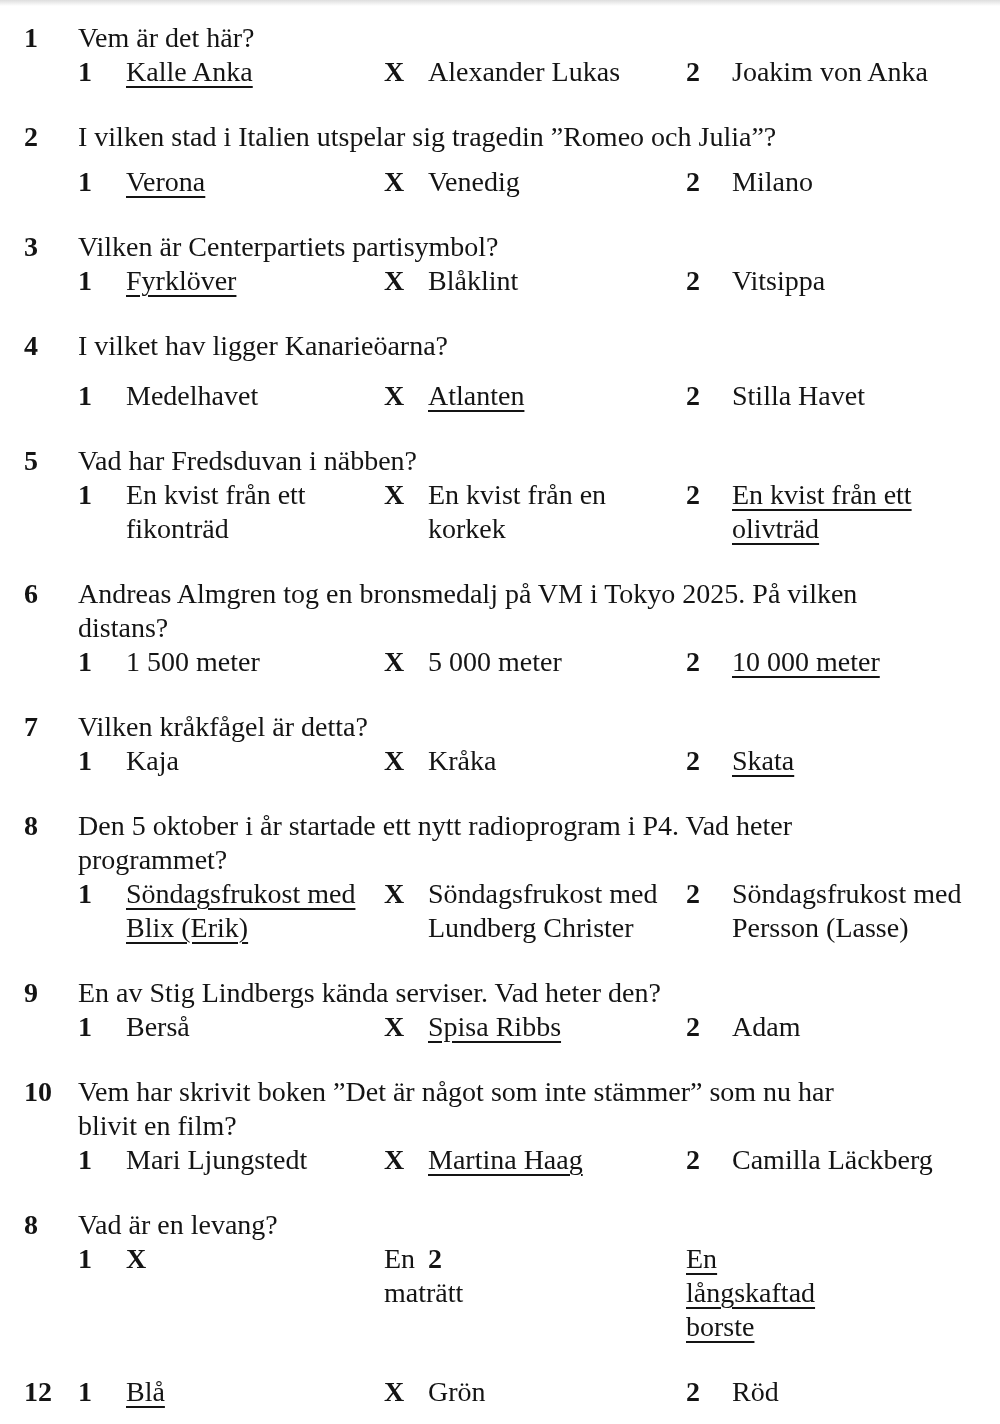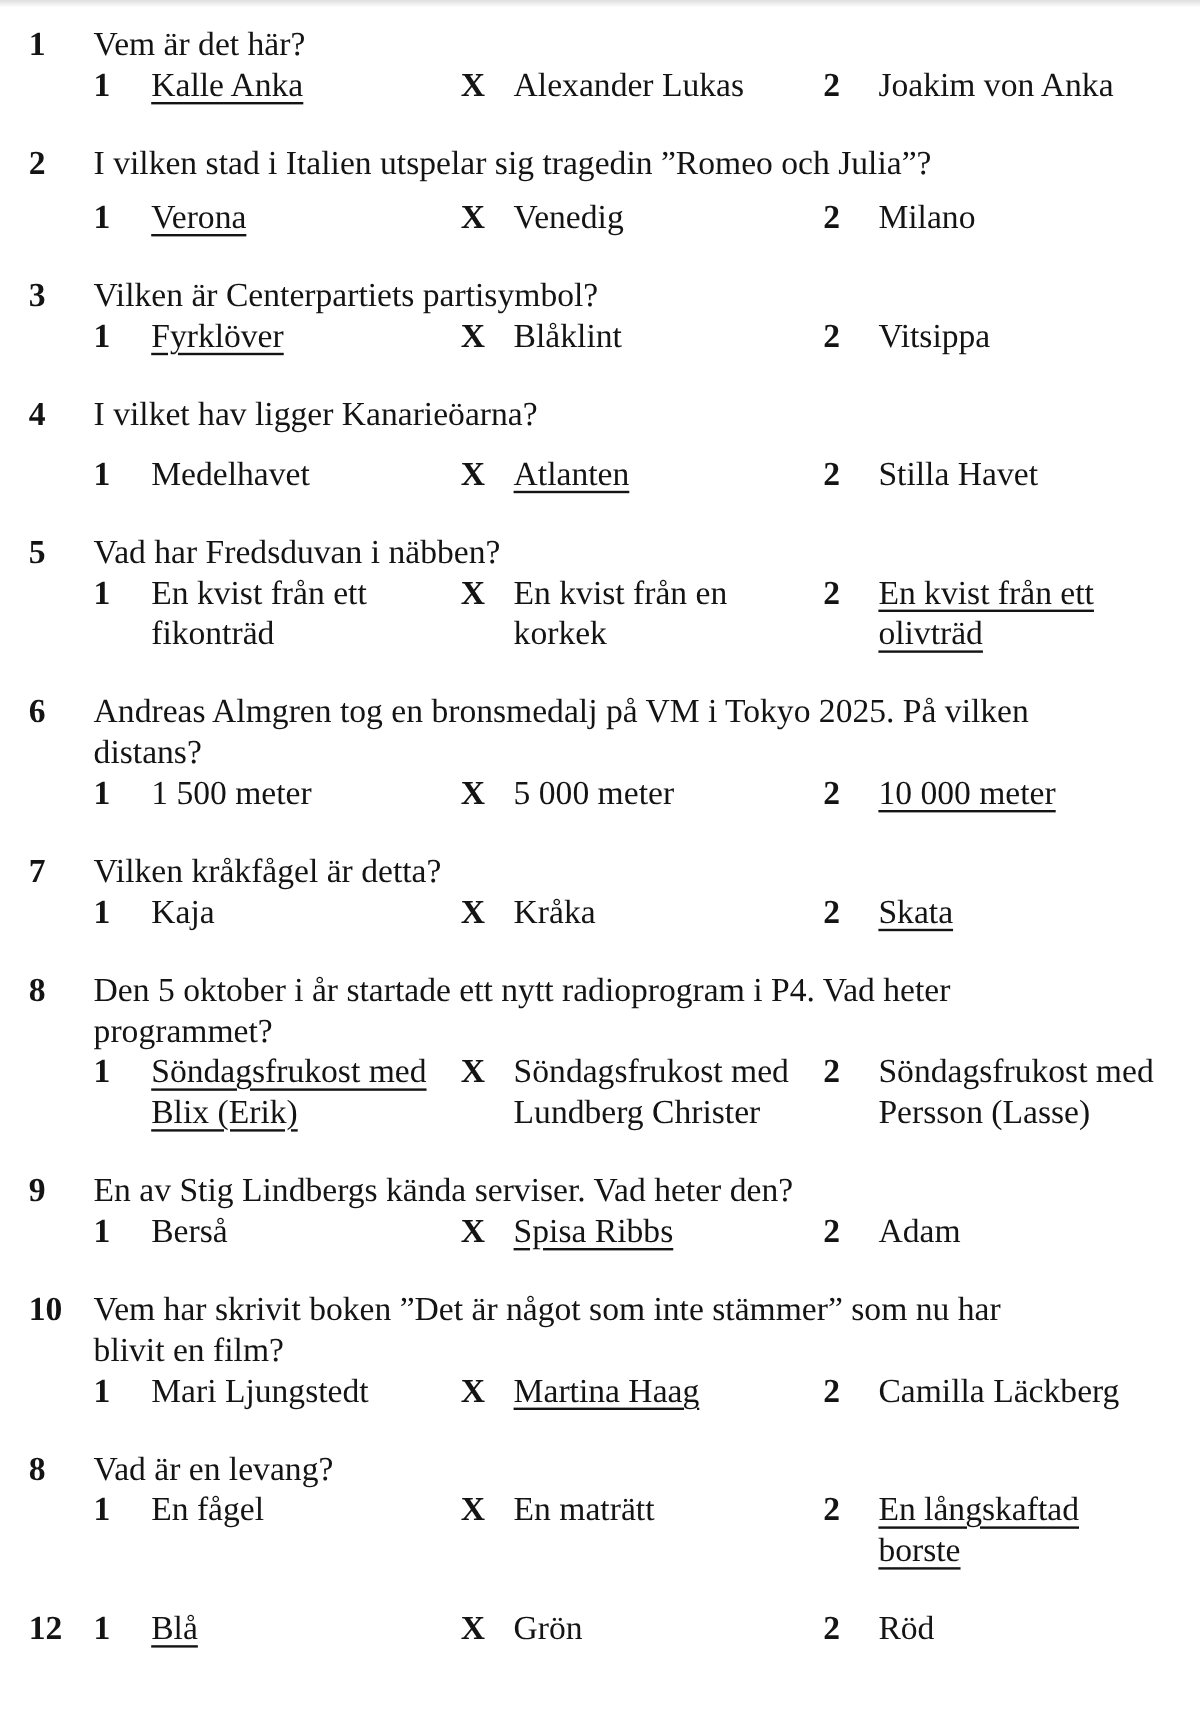--- a/index.html
+++ b/index.html
@@ -200,21 +200,20 @@
       </div>
     </div>
   </div>
 
   <div class="q">
     <div class="qnum">8</div>
     <div class="qbody">
       <div class="qtext">Vad är en levang?</div>
       <div class="answers">
         <div class="marker">1</div>
-        <div class="atext"><span>En fågel</span></div>
         <div class="marker">X</div>
         <div class="atext"><span>En maträtt</span></div>
         <div class="marker">2</div>
         <div class="atext"><span class="u">En långskaftad<br>borste</span></div>
       </div>
     </div>
   </div>
 
   <div class="q">
     <div class="qnum">12</div>

